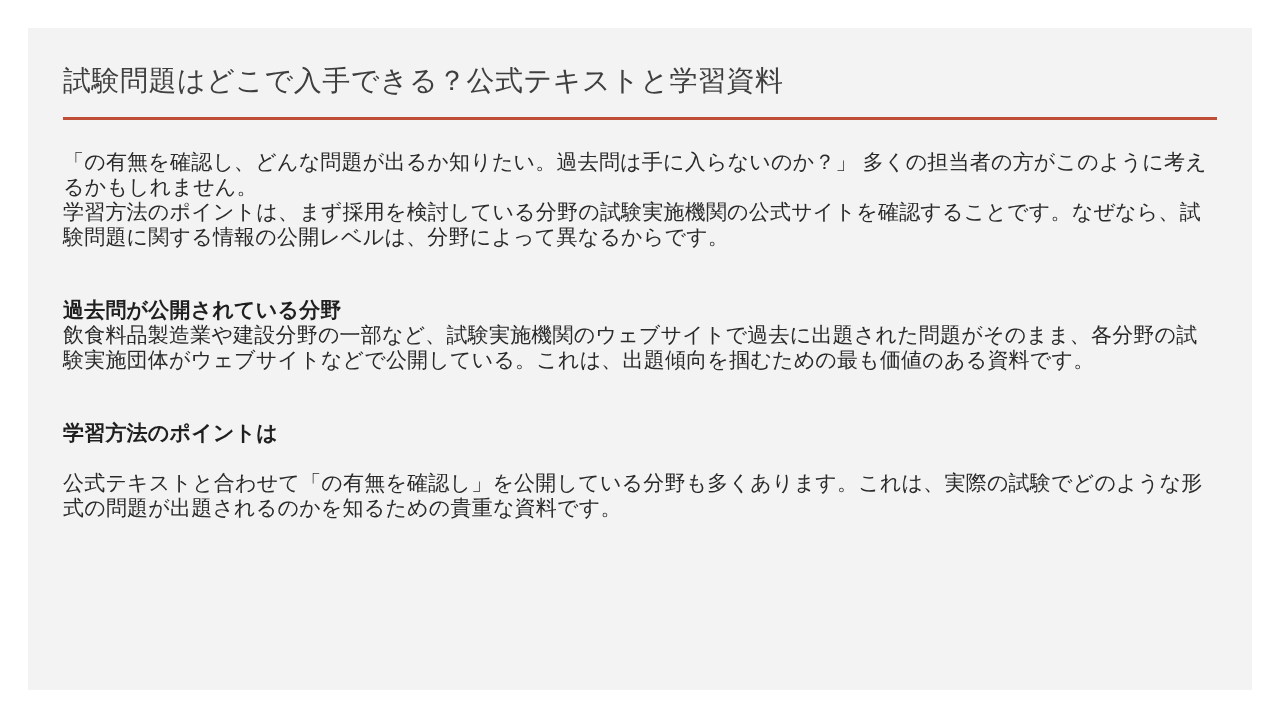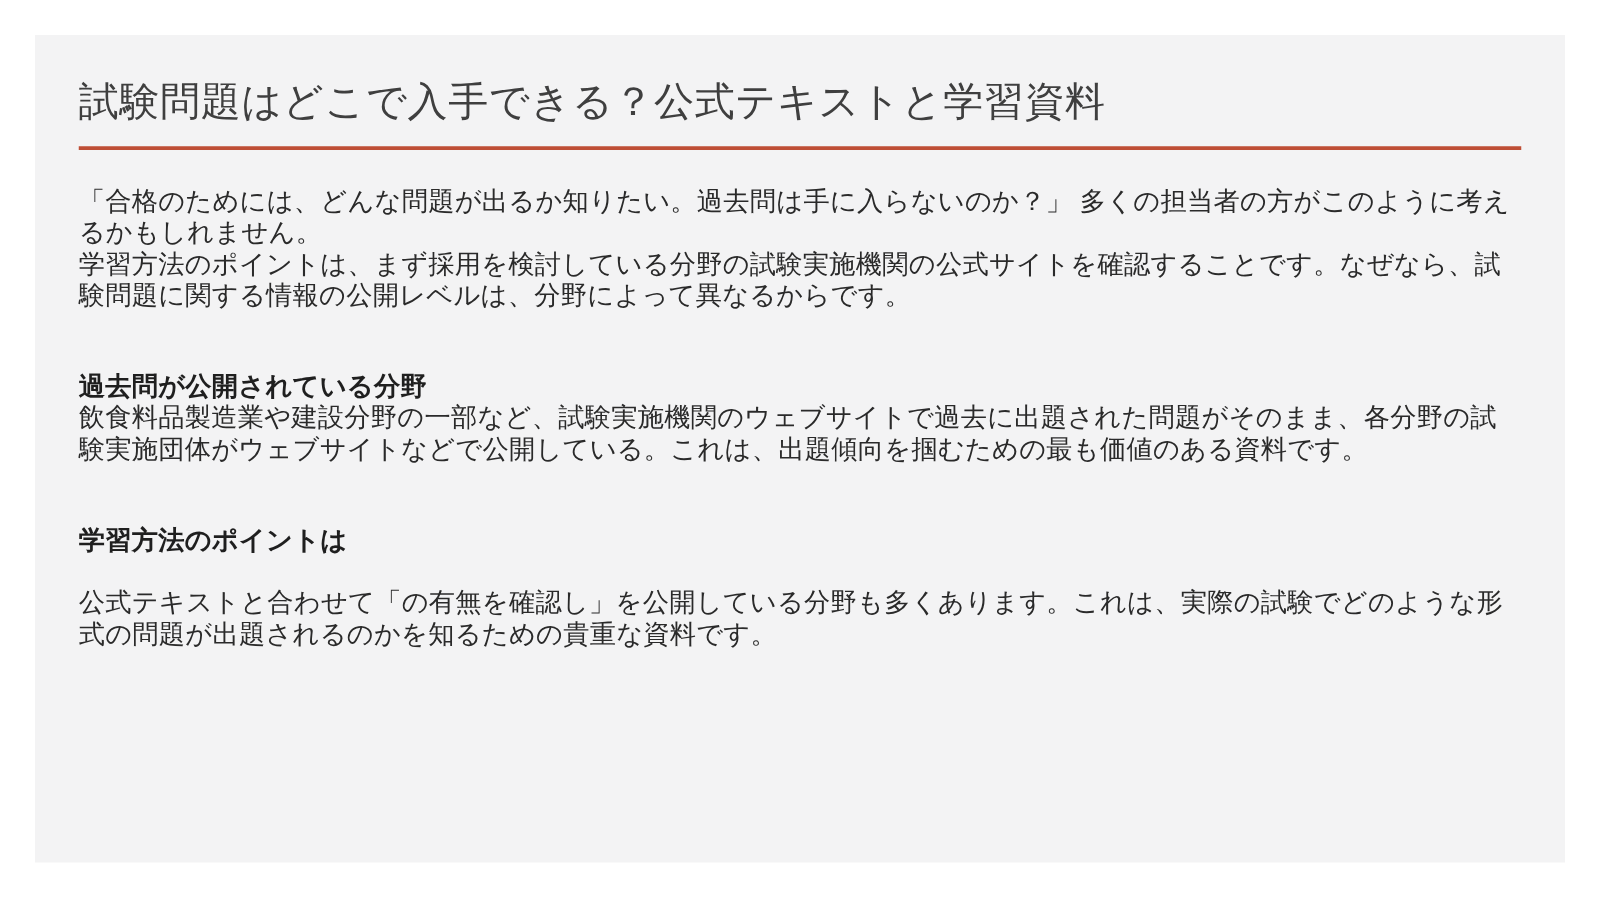--- a/index.html
+++ b/index.html
@@ -13,21 +13,21 @@
   }
   .slide-card {
     box-sizing: border-box;
     margin: 28px;
     width: 1224px;
     height: 662px;
     background: #f3f3f4;
     padding: 32px 35px 0 35px;
   }
   .page-title {
-    font-size: 32px;
+    font-size: 28px;
     line-height: 42px;
     color: #3f3f3f;
     font-weight: 400;
     letter-spacing: 0.5px;
     white-space: nowrap;
   }
   .title-divider {
     height: 3px;
     width: 1154px;
     background: #be4e35;
@@ -54,21 +54,21 @@
 <body>
 
 <div class="slide-card">
   <div class="page-title">試験問題はどこで入手できる？公式テキストと学習資料</div>
 
   <div class="title-divider"></div>
 
   <div class="content">
 
     <div class="text-block">
-      <div class="paragraph">「合格のためには、どんな問題が出るか知りたい。過去問は手に入らないのか？」 多くの担当者の方がこのように考えるかもしれません。
+      <div class="paragraph">「の有無を確認し、どんな問題が出るか知りたい。過去問は手に入らないのか？」 多くの担当者の方がこのように考えるかもしれません。
 学習方法のポイントは、まず採用を検討している分野の試験実施機関の公式サイトを確認することです。なぜなら、試験問題に関する情報の公開レベルは、分野によって異なるからです。</div>
     </div>
 
     <div class="text-block">
       <div class="section-heading">過去問が公開されている分野</div>
       <div class="paragraph">飲食料品製造業や建設分野の一部など、試験実施機関のウェブサイトで過去に出題された問題がそのまま、各分野の試験実施団体がウェブサイトなどで公開している。これは、出題傾向を掴むための最も価値のある資料です。</div>
     </div>
 
     <div class="text-block">
       <div class="section-heading">学習方法のポイントは</div>

